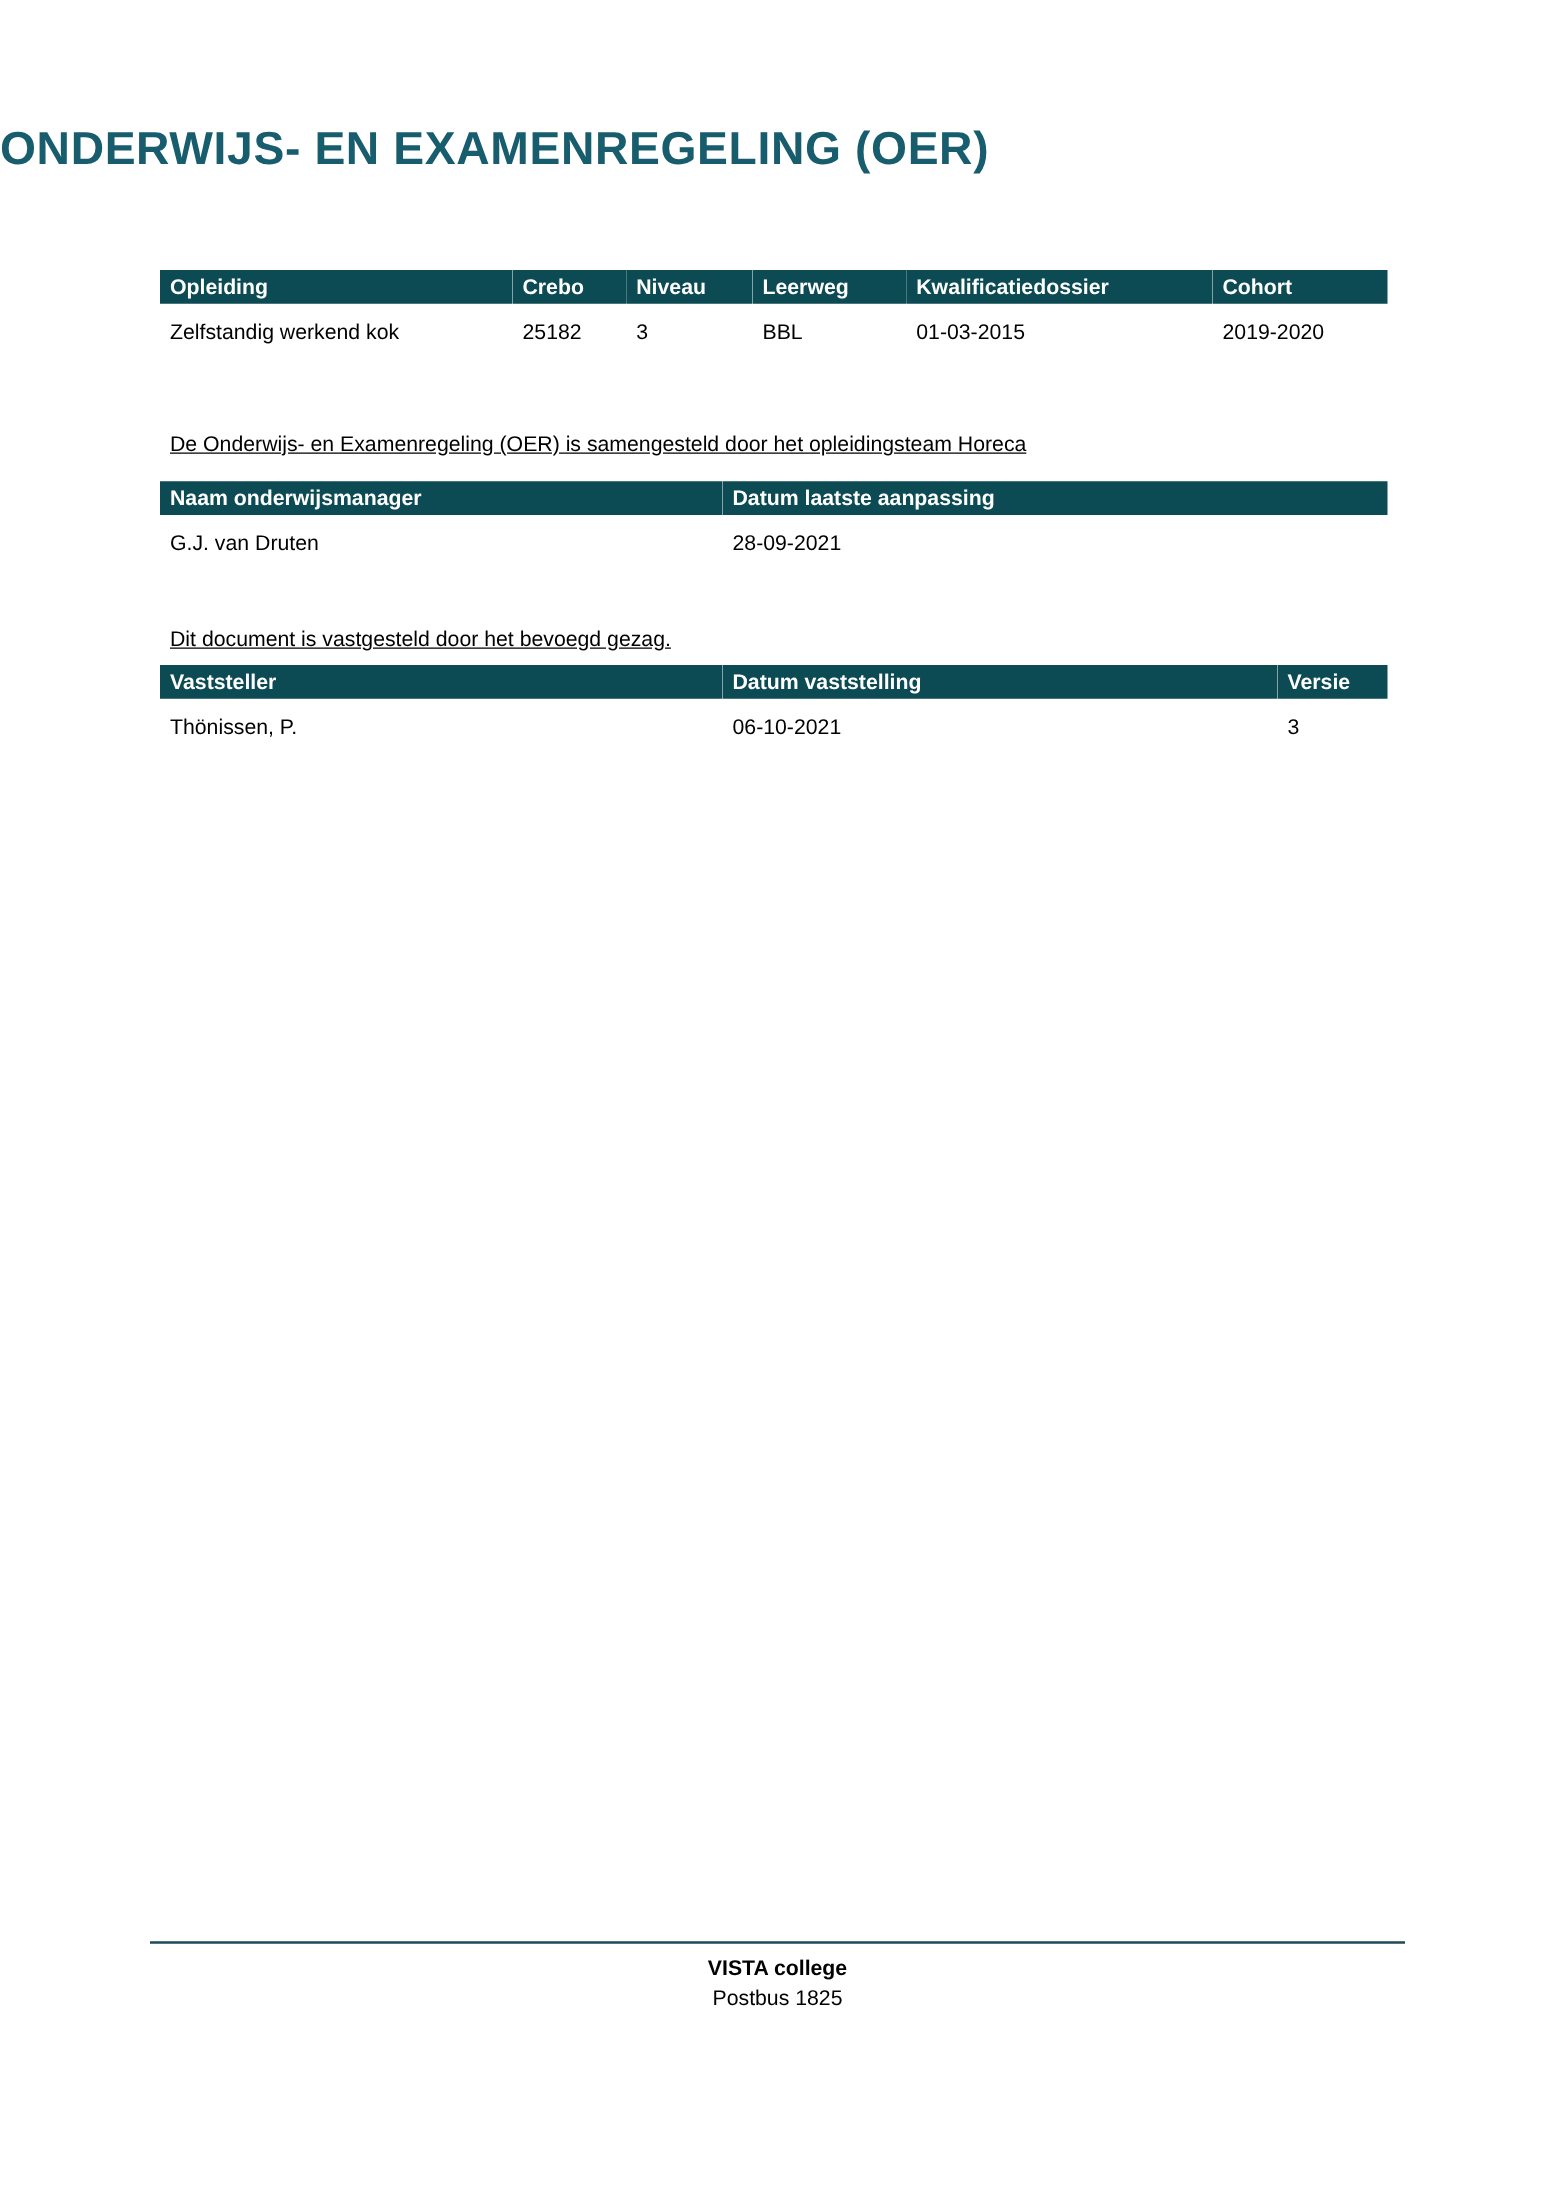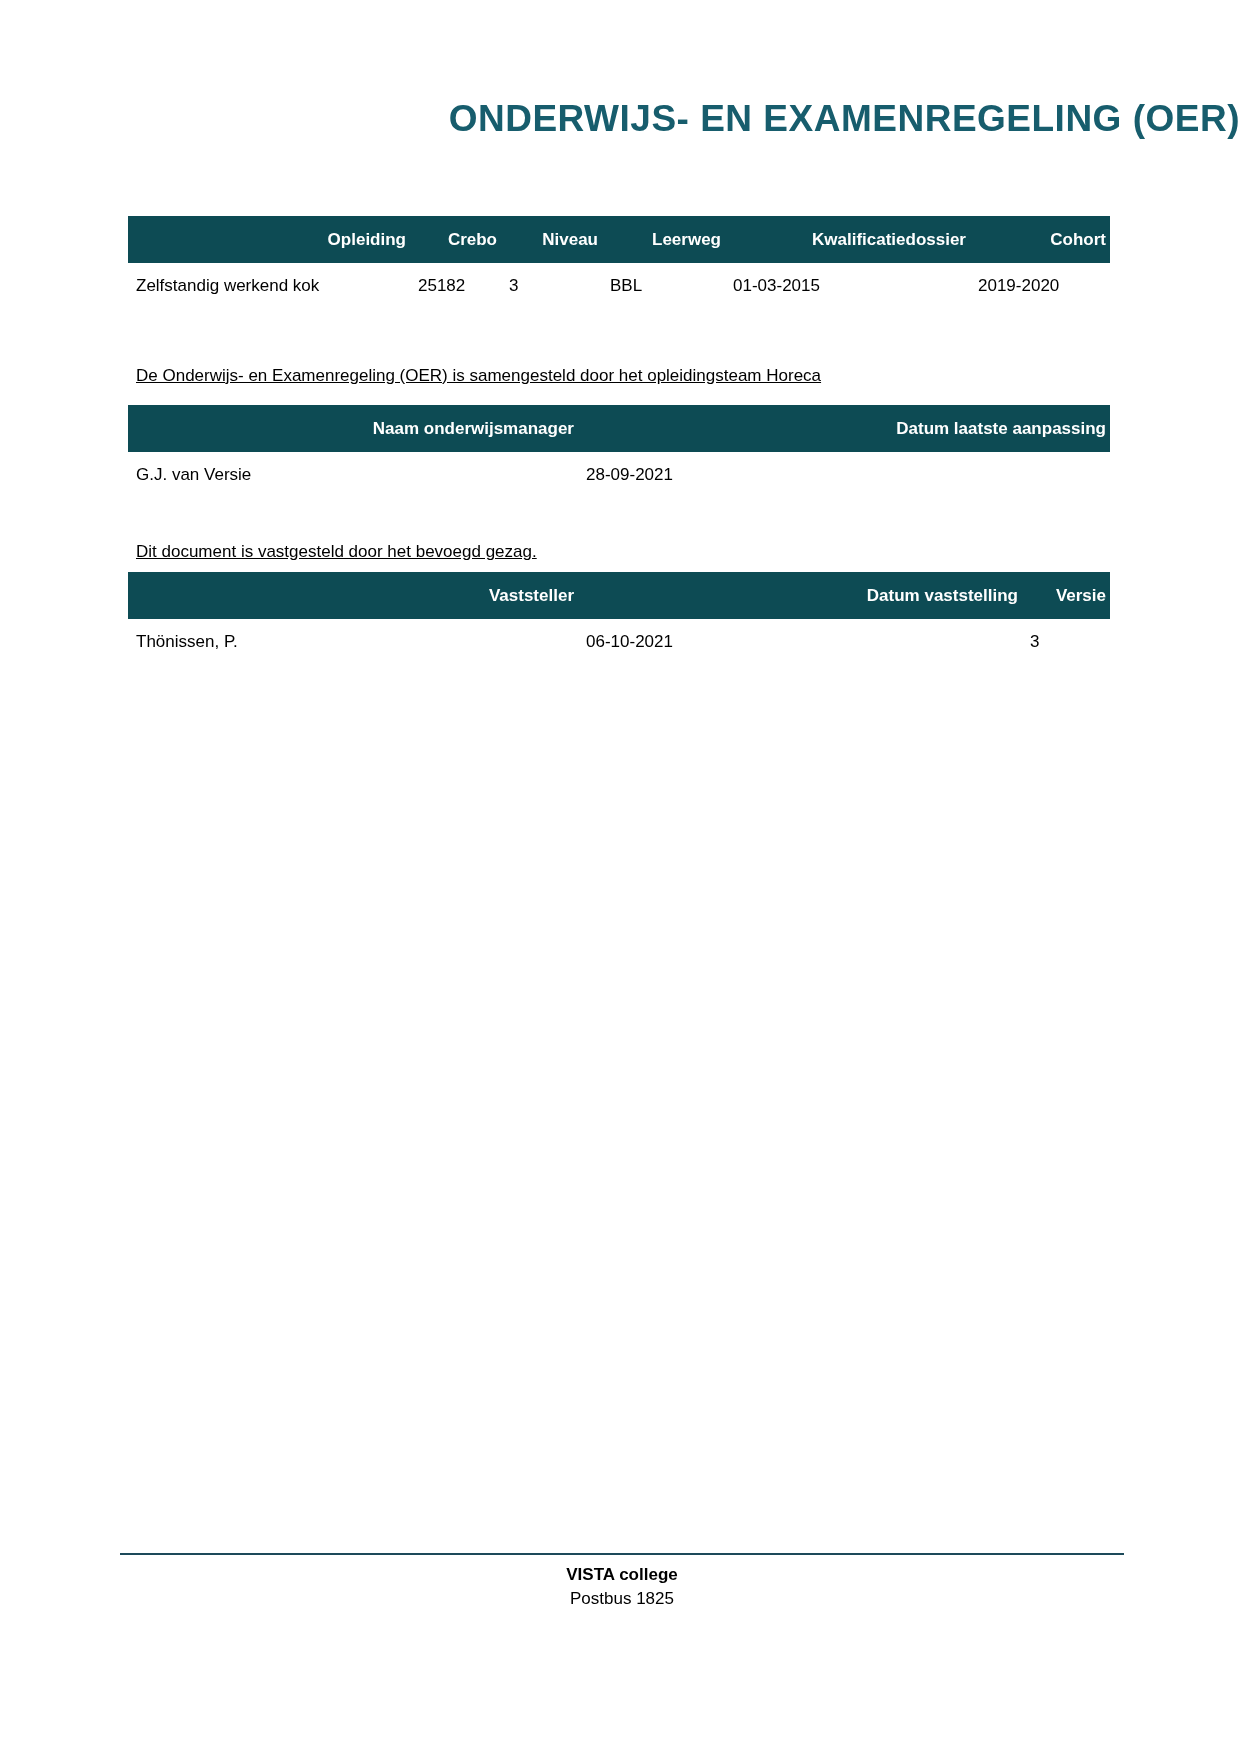--- a/index.html
+++ b/index.html
@@ -12,43 +12,43 @@
   body {
     width: 1240px;
     height: 1755px;
     position: relative;
     font-family: "Liberation Sans", sans-serif;
     color: #000000;
     overflow: hidden;
   }
   .page-title {
     margin-top: 97px;
-    text-align: right;
+    text-align: left;
     font-size: 37px;
     line-height: 44px;
     font-weight: bold;
     letter-spacing: 0.5px;
     color: var(--title-text);
   }
   .content {
     margin-left: 128px;
     width: 982px;
   }
   table {
     border-collapse: collapse;
     table-layout: fixed;
     width: 982px;
   }
   th {
     background: var(--table-header-bg);
     color: #ffffff;
     font-weight: bold;
-    text-align: right;
+    text-align: left;
     font-size: 17px;
-    height: 47px;
+    height: 27px;
     padding: 0 4px 0 8px;
     vertical-align: middle;
     white-space: nowrap;
     overflow: hidden;
   }
   td {
     font-size: 17px;
     color: #000000;
     height: 45px;
     padding: 0 4px 0 8px;
@@ -127,21 +127,21 @@
         <col style="width:532px">
     </colgroup>
     <thead>
       <tr>
         <th>Naam onderwijsmanager</th>
         <th>Datum laatste aanpassing</th>
       </tr>
     </thead>
     <tbody>
       <tr>
-        <td>G.J. van Versie</td>
+        <td>G.J. van Druten</td>
         <td>28-09-2021</td>
       </tr>
     </tbody>
   </table>
 
   <p id="approval-note" class="note">Dit document is vastgesteld door het bevoegd gezag.</p>
 
   <table id="approval-table">
     <colgroup>
       <col style="width:450px">

